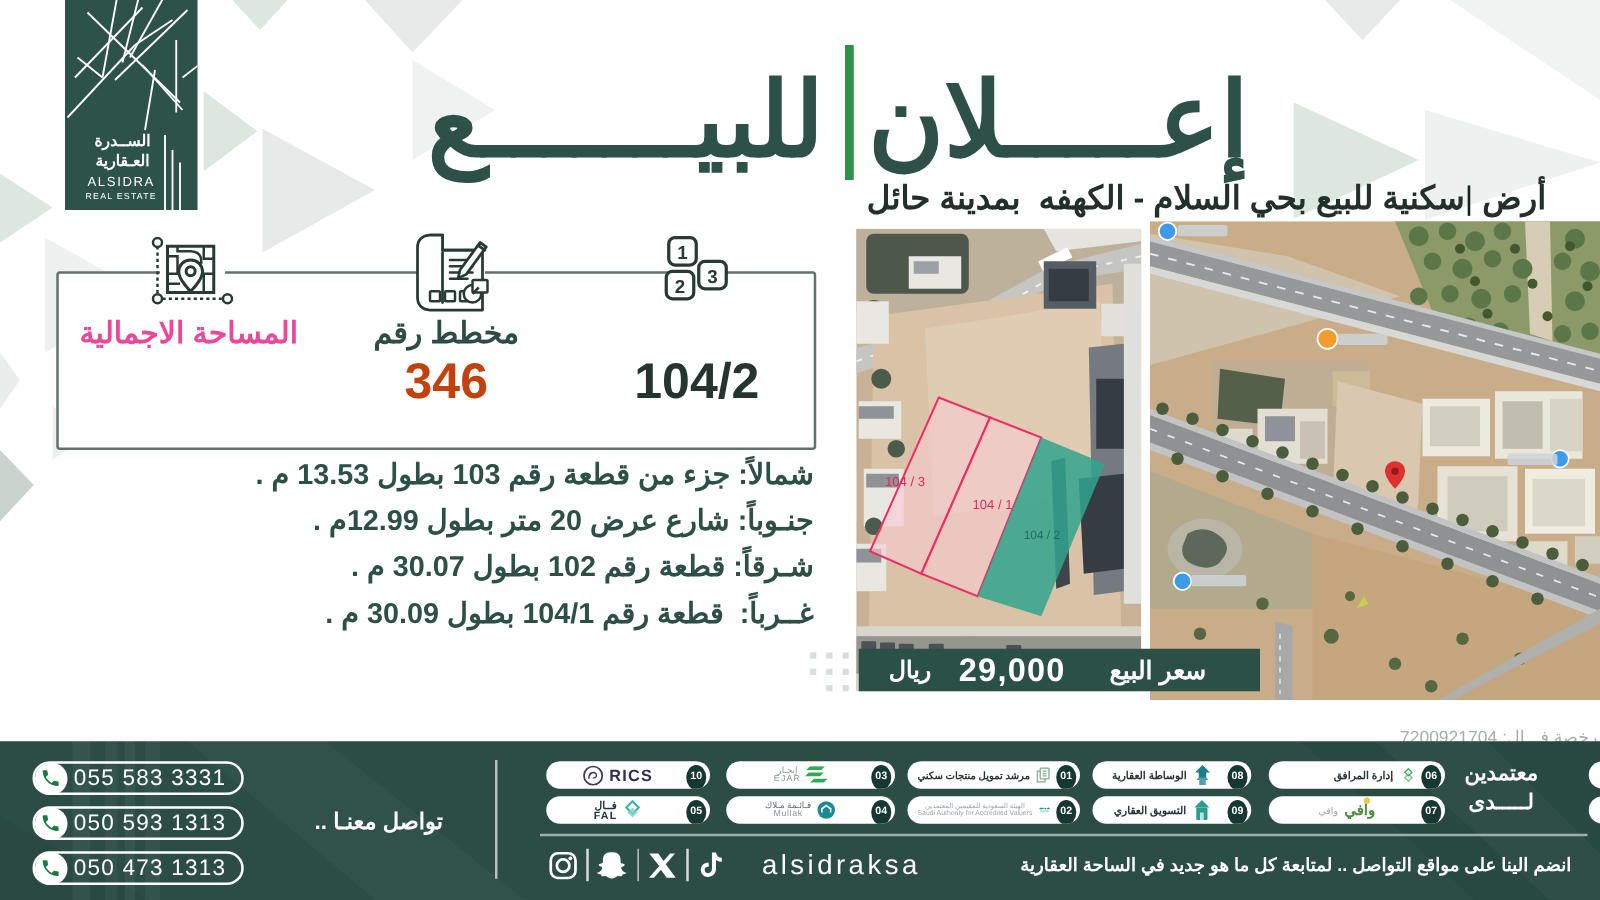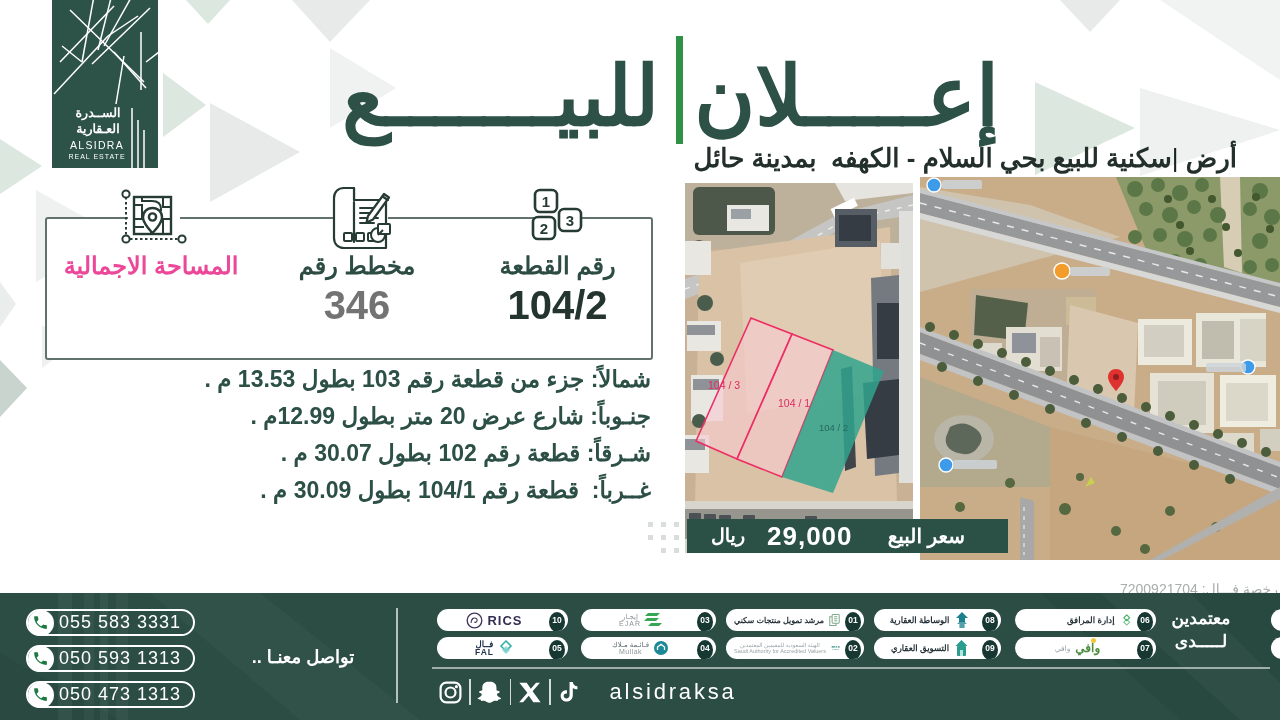--- a/index.html
+++ b/index.html
@@ -154,26 +154,25 @@
       <path d="M8 8 v42"></path>
       <path d="M12 50 h48"></path>
     </g>
     <g fill="#ffffff" stroke="#273b35" stroke-width="2">
       <circle cx="8" cy="5" r="3.6"></circle>
       <circle cx="8" cy="50" r="3.6"></circle>
       <circle cx="64" cy="50" r="3.6"></circle>
     </g>
   </svg>
 
-  <div class="abs" dir="rtl" style="left:460px;top:252px;width:195px;text-align:center;font-size:24px;font-weight:bold;color:#2c4c44;">رقم القطعة</div>
   <div class="abs" dir="rtl" style="left:262px;top:252px;width:190px;text-align:center;font-size:24px;font-weight:bold;color:#2c4c44;">مخطط رقم</div>
   <div class="abs" dir="rtl" style="left:55px;top:252px;width:192px;text-align:center;font-size:24px;font-weight:bold;color:#ec4899;">المساحة الاجمالية</div>
 
   <div class="abs" style="left:460px;top:283px;width:195px;text-align:center;font-size:40px;font-weight:bold;color:#24342f;">104/2</div>
-  <div class="abs" style="left:262px;top:283px;width:190px;text-align:center;font-size:40px;font-weight:bold;color:#737373;">346</div>
+  <div class="abs" style="left:262px;top:283px;width:190px;text-align:center;font-size:40px;font-weight:bold;color:#c2410c;">346</div>
 
   <div class="abs bline" dir="rtl" style="top:366px;">شمالاً: جزء من قطعة رقم 103 بطول 13.53 م .</div>
 
   <div class="abs bline" dir="rtl" style="top:403px;">جنـوباً: شارع عرض 20 متر بطول 12.99م .</div>
 
   <div class="abs bline" dir="rtl" style="top:440px;">شـرقاً: قطعة رقم 102 بطول 30.07 م .</div>
 
   <div class="abs bline" dir="rtl" style="top:477px;">غــرباً:&nbsp; قطعة رقم 104/1 بطول 30.09 م .</div>
 
   <svg class="abs" id="satL" style="left:685px;top:183px;" width="228" height="370" viewBox="0 0 228 370">
@@ -605,15 +604,16 @@
           <path d="M1.8 2.6h7l4 5.9 5-5.9h3.8l-7.1 8.3 7.7 10.5h-7l-4.4-6.3-5.4 6.3H1.6l7.9-9.2z"></path>
         </svg>
       <span class="sdiv"></span>
       <svg width="23" height="25" viewBox="0 0 24 26" fill="#fff">
           <path d="M16.5 2c.4 2.6 2 4.3 4.8 4.5v3.2c-1.8.1-3.4-.5-4.8-1.5v7.3c0 4.7-3.3 7-6.7 7-3 0-6-2.1-6-6 0-4.1 3.4-6.1 6.6-5.8v3.3c-1.6-.3-3.4.5-3.4 2.5 0 1.8 1.4 2.8 2.9 2.8 1.7 0 3.2-1.1 3.2-3.6V2z"></path>
         </svg>
       <span style="width:18px;"></span>
       <span style="font-size:22px;letter-spacing:2.8px;color:#fff;font-weight:normal;">alsidraksa</span>
     </div>
 
+    <div class="abs" dir="rtl" style="right:23px;top:91px;color:#fff;font-size:14.5px;font-weight:bold;white-space:nowrap;">انضم الينا على مواقع التواصل .. لمتابعة كل ما هو جديد في الساحة العقارية</div>
   </div>
 
 </div>
 
 </body></html>

